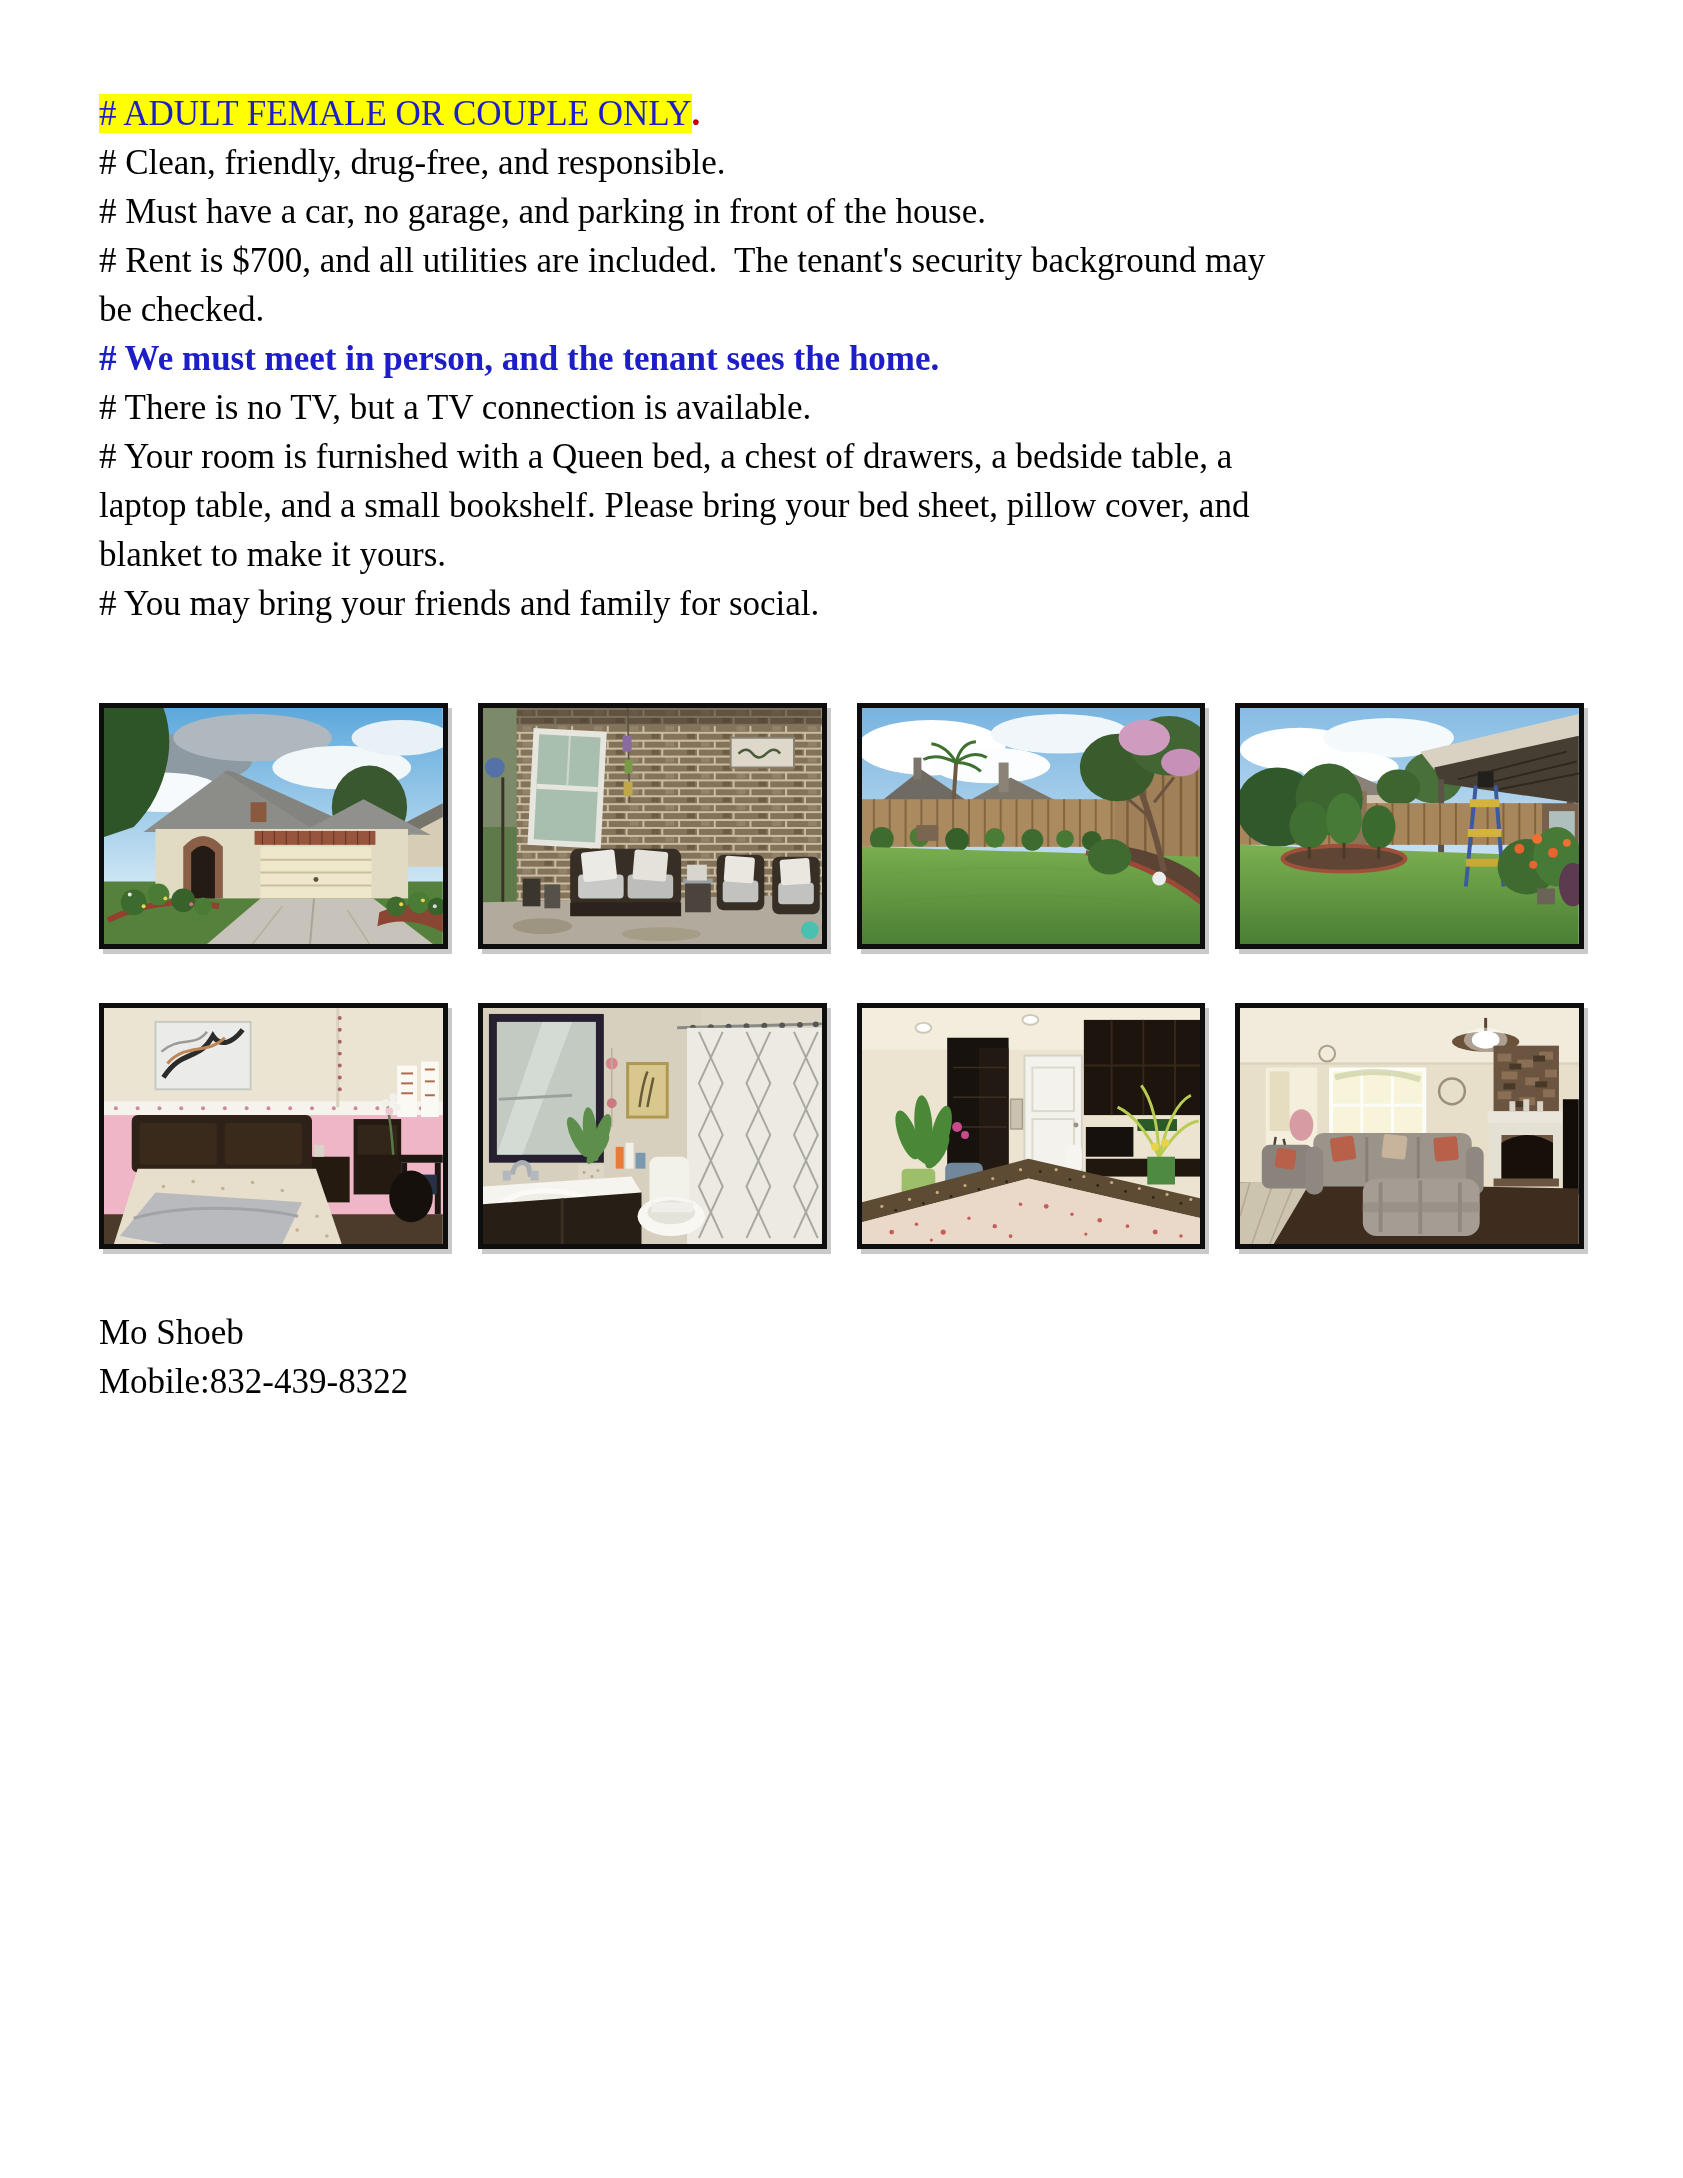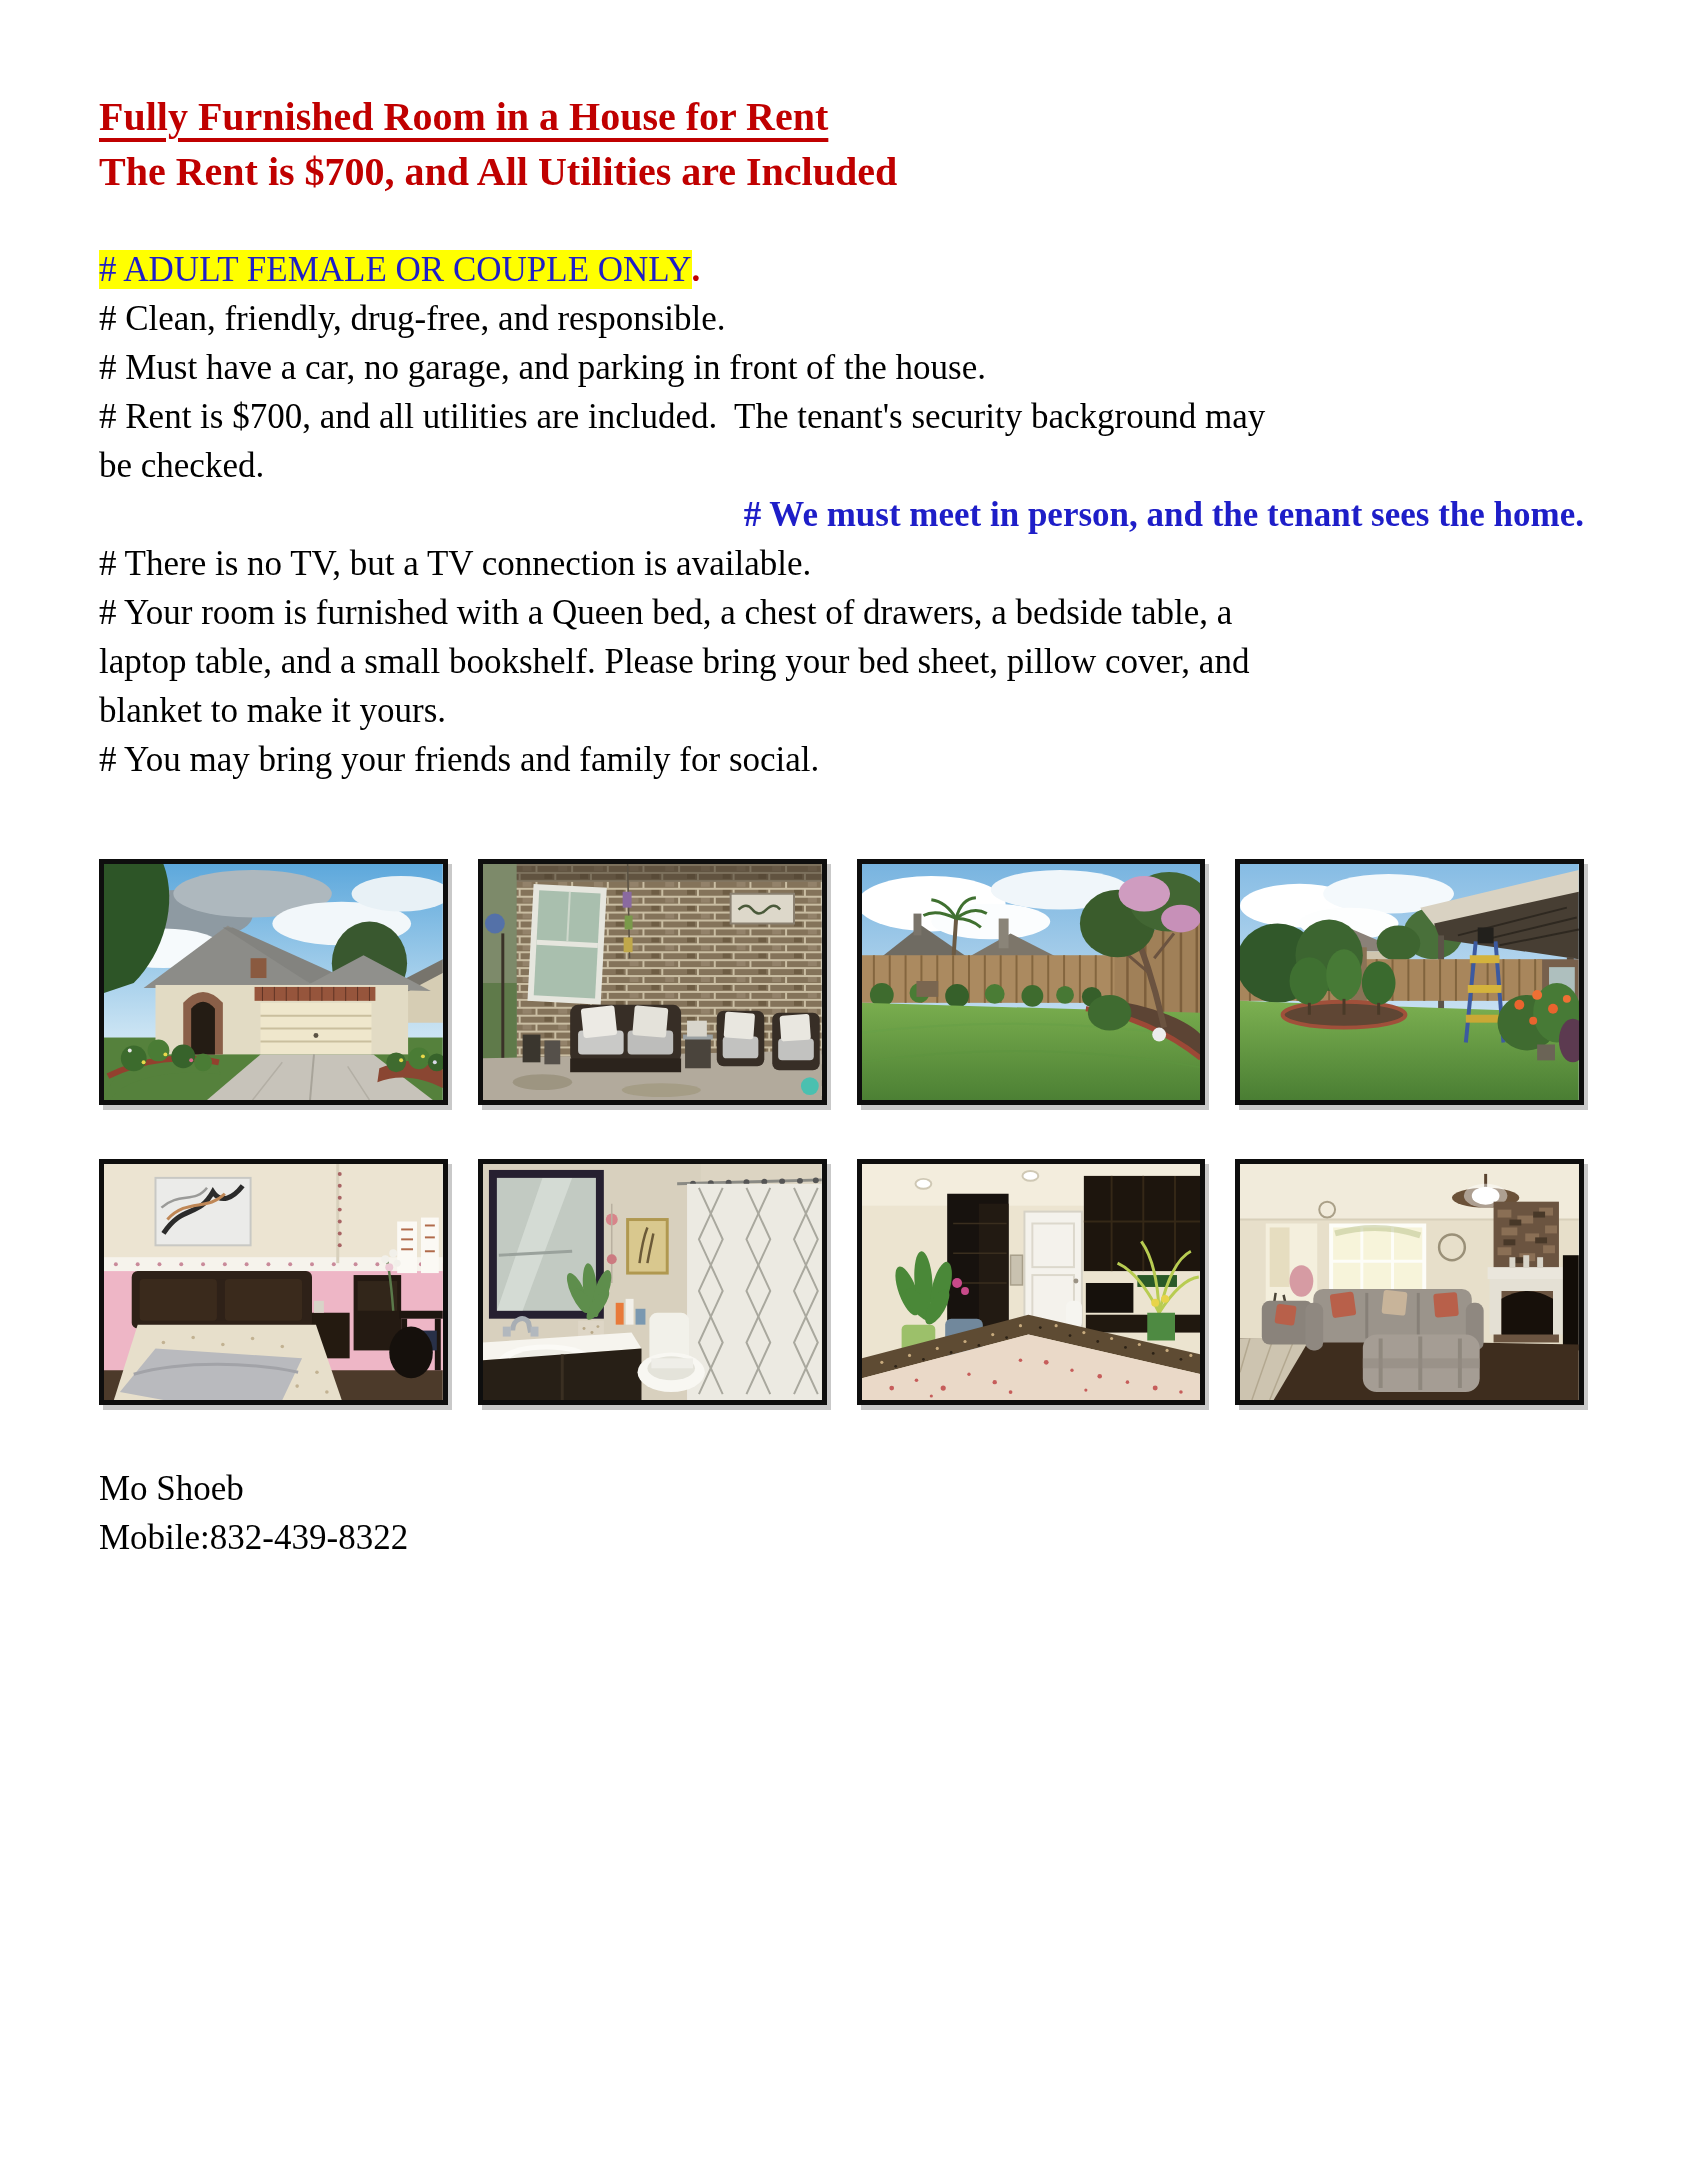--- a/index.html
+++ b/index.html
@@ -14,21 +14,21 @@
   
   .title { margin: 0 0 46px 0; }
   .title-line { display: block; font-size: 40px; font-weight: bold; line-height: 55px; color: #C00000; }
   .title-line.underlined { text-decoration: underline; text-decoration-thickness: 4px; text-underline-offset: 8px; }
 
   
   .rules { font-size: 35px; line-height: 49px; }
   .rules p { margin: 0; white-space: pre-wrap; }
   .hl { background: #FFFF00; color: #1E1EC8; font-weight: normal; }
   .dot-red { color: #C00000; font-weight: bold; }
-  .c-blue { color: #1E1EC8; font-weight: bold; text-align: right; }
+  .c-blue { color: #1E1EC8; font-weight: bold; }
   .c-green { color: #118211; font-weight: bold; }
 
   
   .photo-grid {
     margin-top: 75px; width: 1485px;
     display: grid; grid-template-columns: repeat(4, 1fr);
     column-gap: 30px; row-gap: 54px;
   }
   .photo {
     margin: 0; height: 236px; border: 5px solid #0e0e0e;
@@ -39,24 +39,20 @@
   
   .contact { margin-top: 59px; font-size: 35px; line-height: 49px; }
   .contact p { margin: 0; }
 </style>
 </head>
 <body>
 
 <div class="page">
   <div class="content">
 
-    <div class="title">
-      <span class="title-line underlined">Fully Furnished Room in a House for Rent</span>
-      <span class="title-line">The Rent is $700, and All Utilities are Included</span>
-    </div>
 
     <div class="rules">
       <p><span class="hl"># ADULT FEMALE OR COUPLE ONLY</span><span class="dot-red">.</span></p>
       <p># Clean, friendly, drug-free, and responsible.</p>
       <p># Must have a car, no garage, and parking in front of the house.</p>
       <p># Rent is $700, and all utilities are included.  The tenant's security background may
 be checked.</p>
       <p class="c-blue"># We must meet in person, and the tenant sees the home.</p>
       <p># There is no TV, but a TV connection is available.</p>
       <p># Your room is furnished with a Queen bed, a chest of drawers, a bedside table, a

